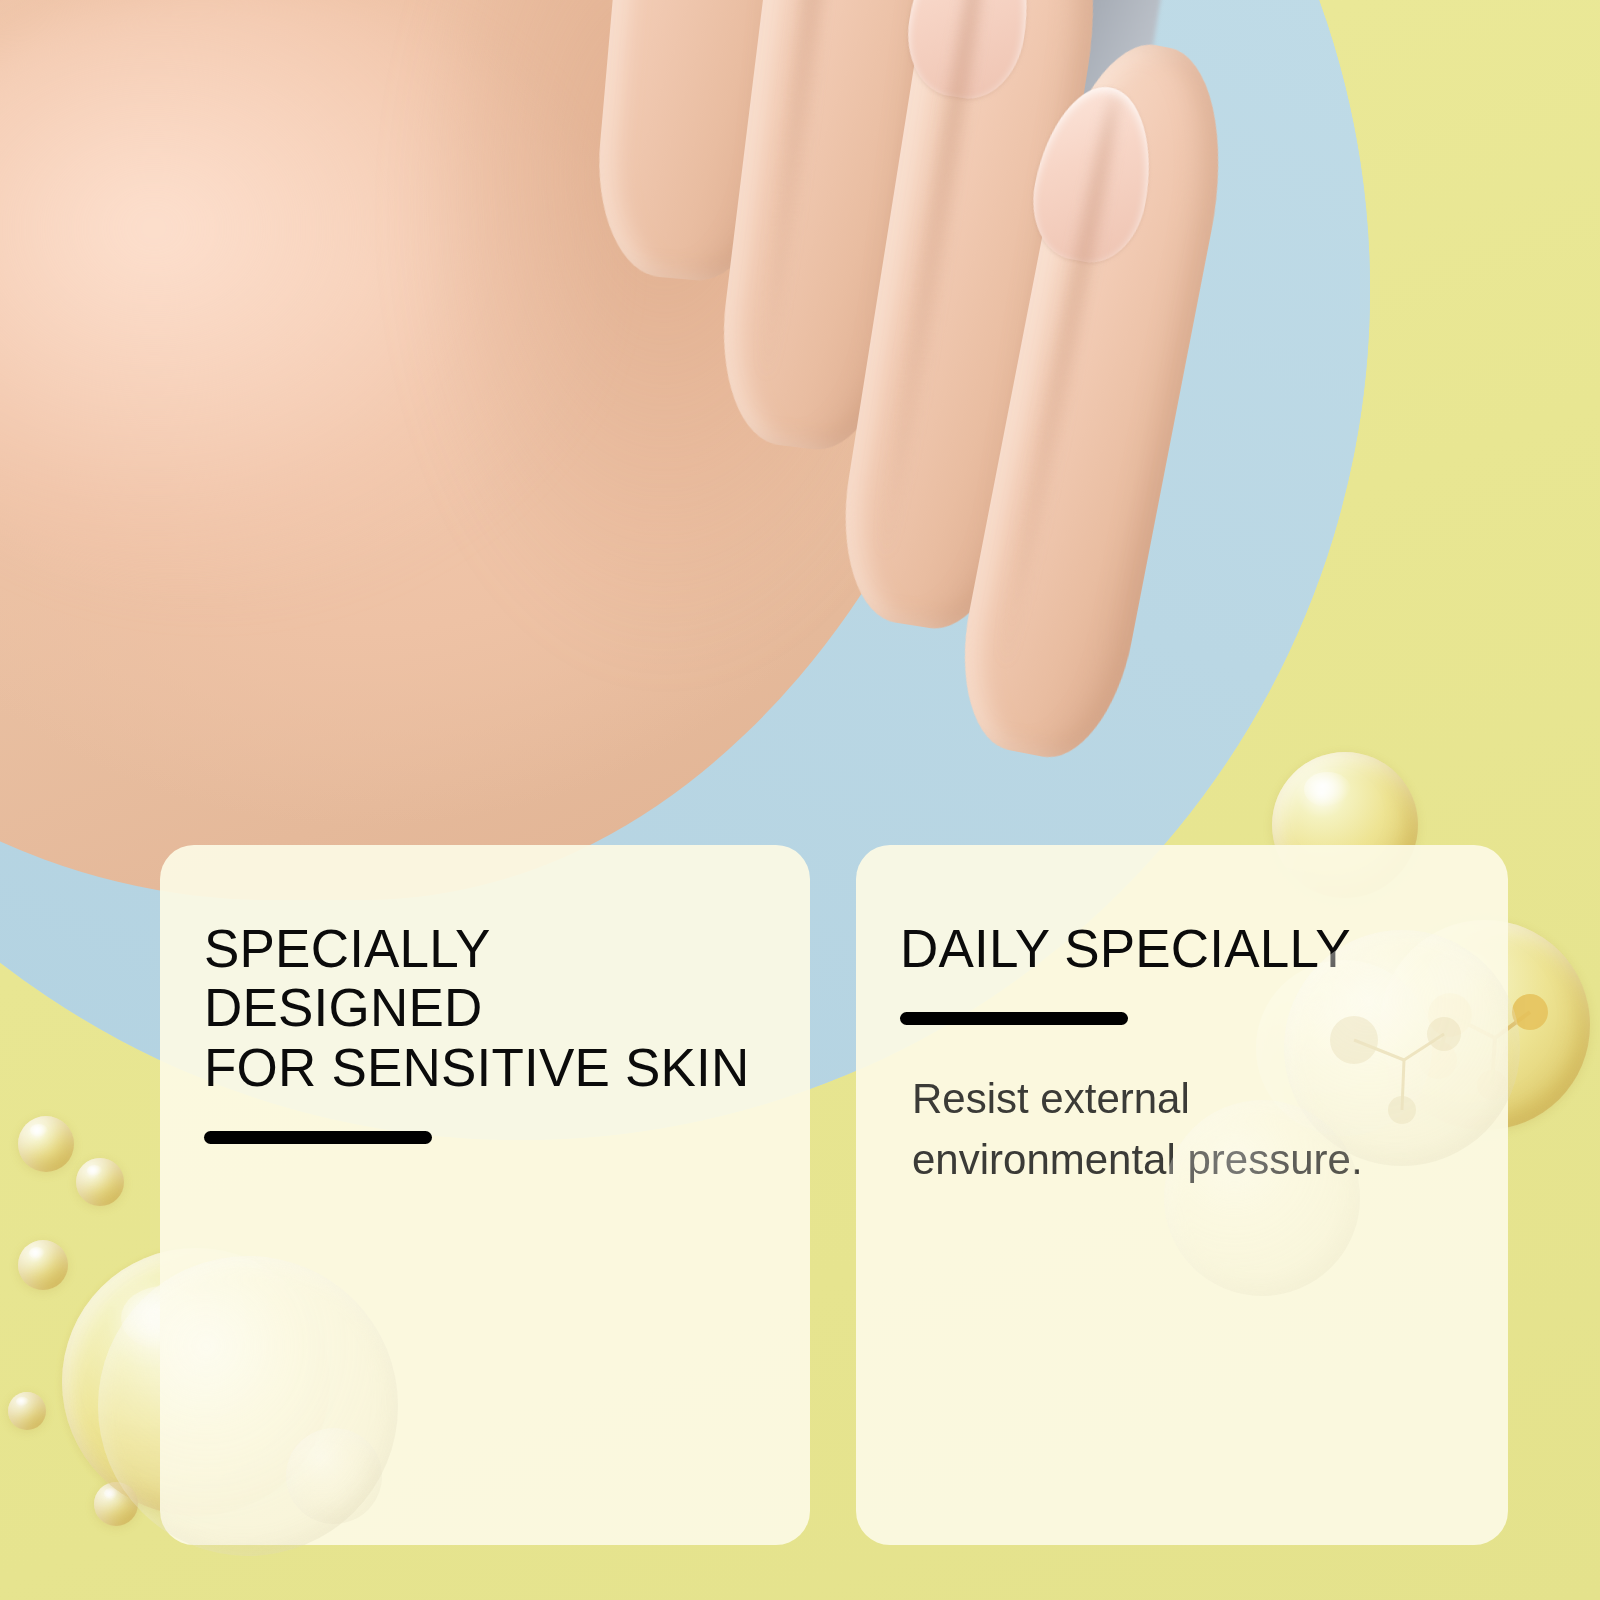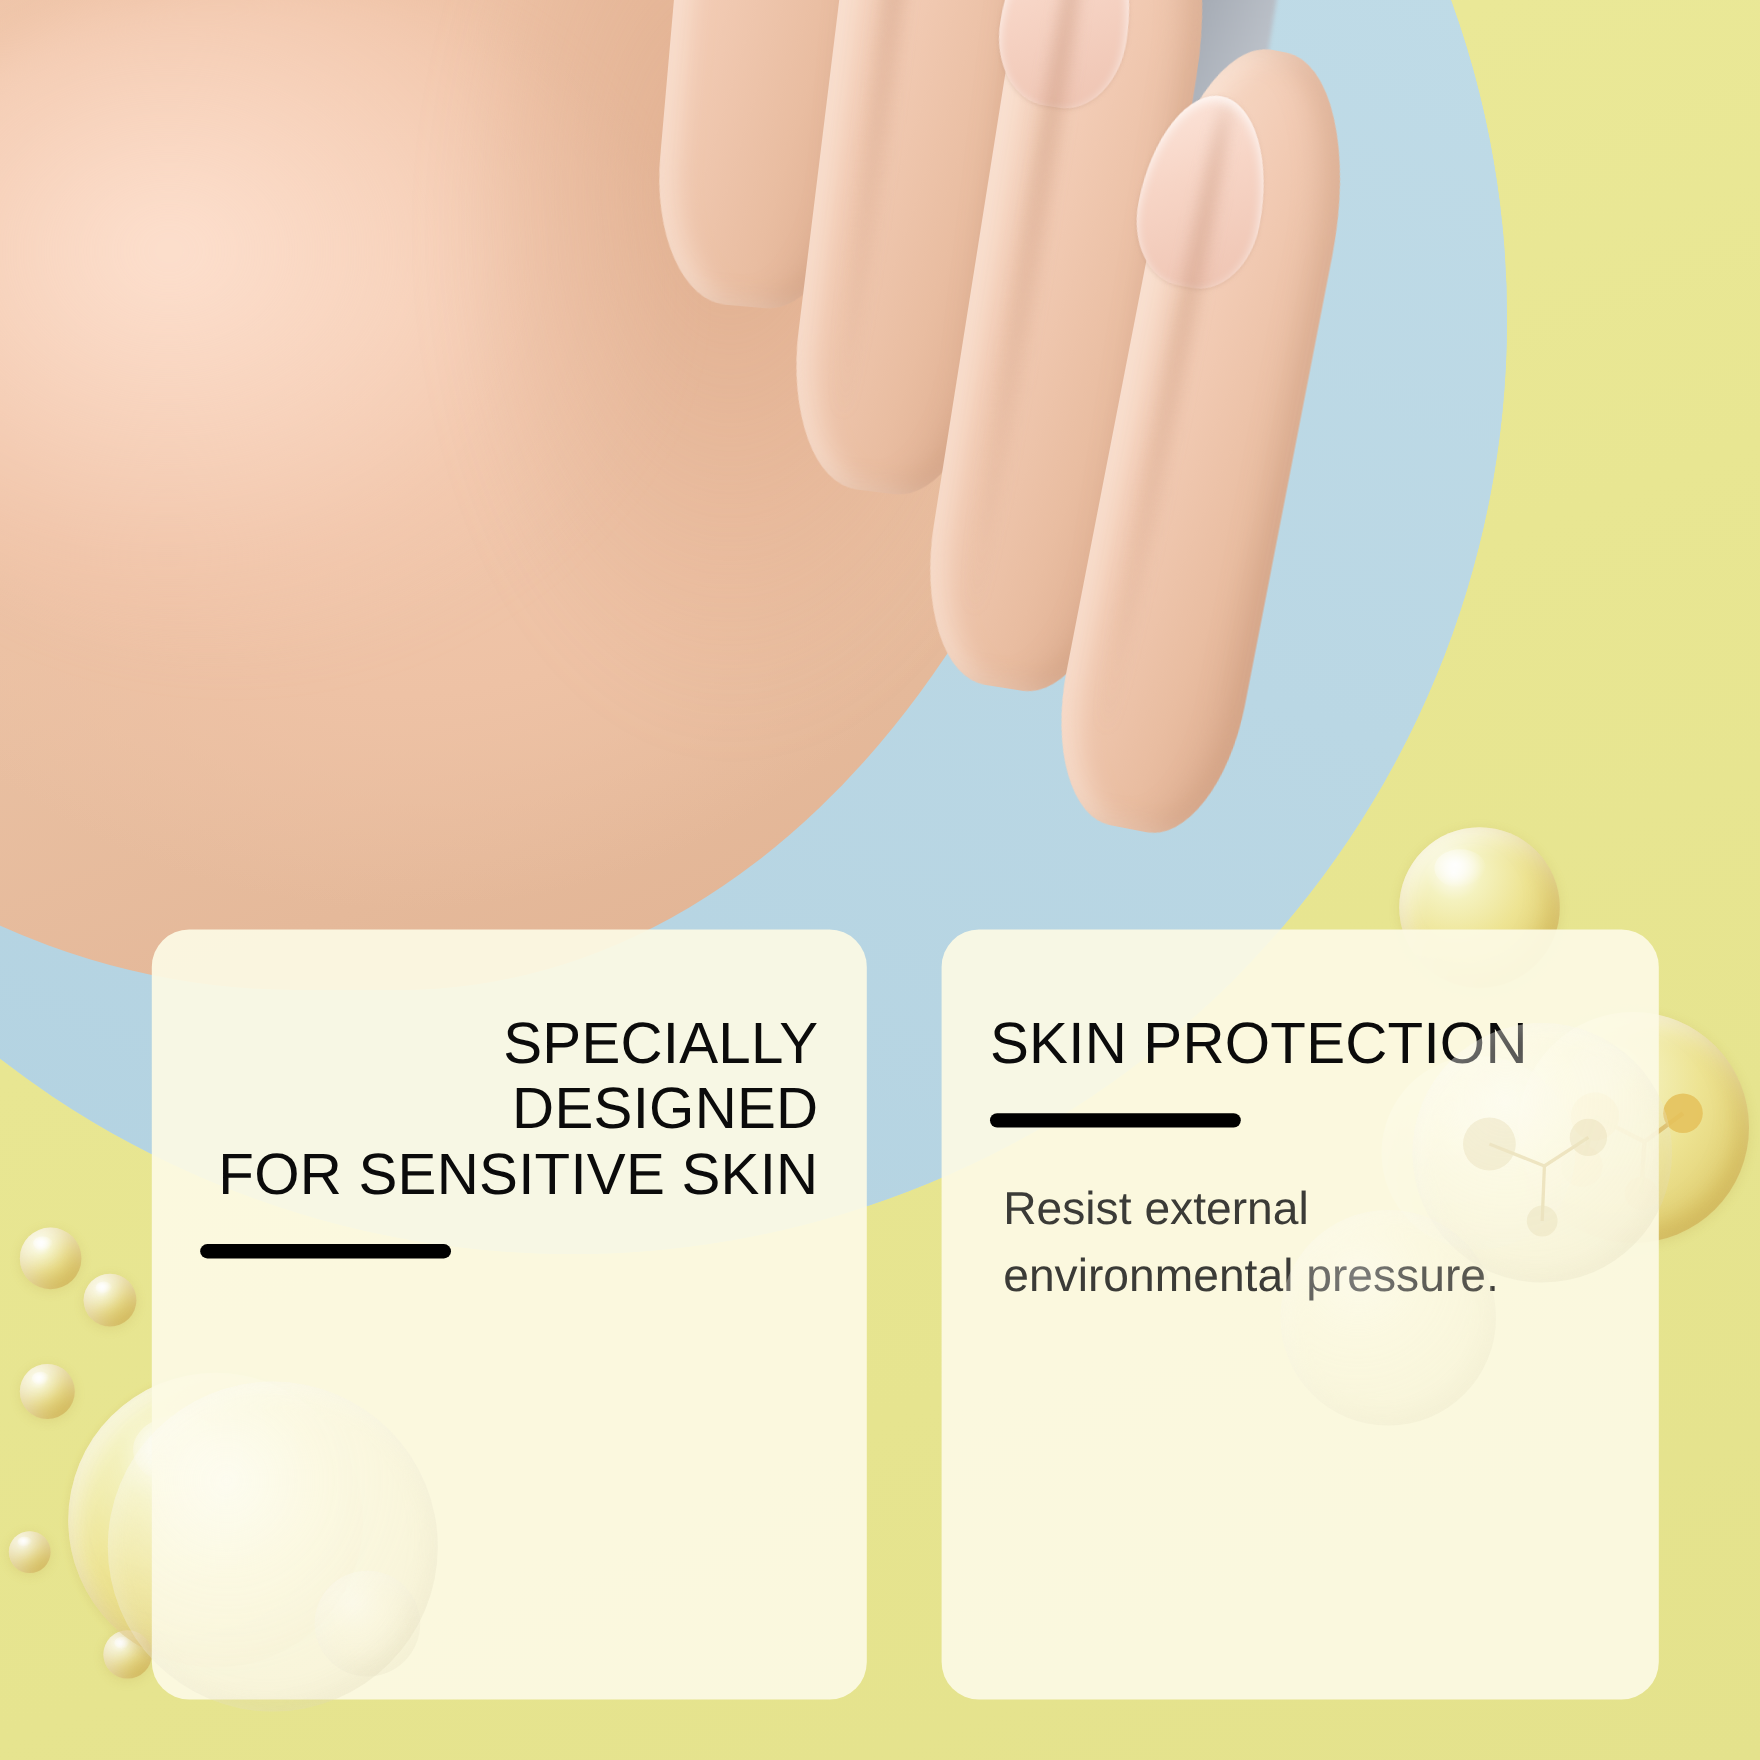--- a/index.html
+++ b/index.html
@@ -217,21 +217,21 @@
   .card {
     position: absolute;
     top: 845px;
     height: 700px;
     border-radius: 34px;
     background: rgba(252, 250, 228, 0.93);
     box-sizing: border-box;
     padding: 74px 44px 0 44px;
     overflow: hidden;
   }
-  .card-left  { left: 138px;  width: 650px; text-align: right; }
+  .card-left  { left: 160px;  width: 650px; }
   .card-right { left: 856px;  width: 652px; }
 
   .card-title {
     margin: 0;
     font-size: 53px;
     line-height: 1.12;
     font-weight: 400;
     letter-spacing: 0.2px;
     color: #0b0b0b;
     font-family: "Liberation Sans", sans-serif;
@@ -322,21 +322,21 @@
 
   <div class="cards">
 
     <div class="card card-left">
       <h2 class="card-title">SPECIALLY DESIGNED
 FOR SENSITIVE SKIN</h2>
       <div class="rule"></div>
     </div>
 
     <div class="card card-right">
-      <h2 class="card-title">SKIN PROTECTION</h2>
+      <h2 class="card-title">DAILY SPECIALLY</h2>
       <div class="rule"></div>
       <p class="card-body">Resist external
 environmental pressure.</p>
     </div>
 
   </div>
 
   <div class="bubble-pale" style="left:98px; top:1256px; width:300px; height:300px; opacity:0.55;"></div>
 
   <div class="bubble-pale" style="left:1284px; top:930px; width:236px; height:236px; opacity:0.5;">

